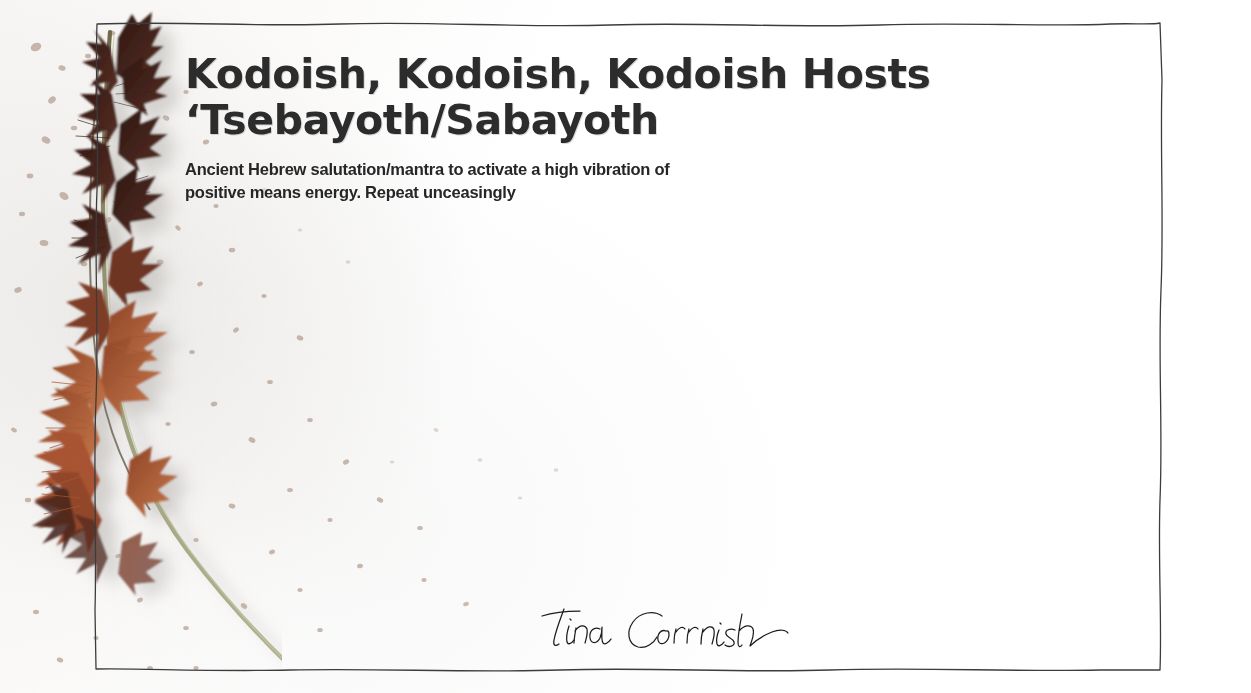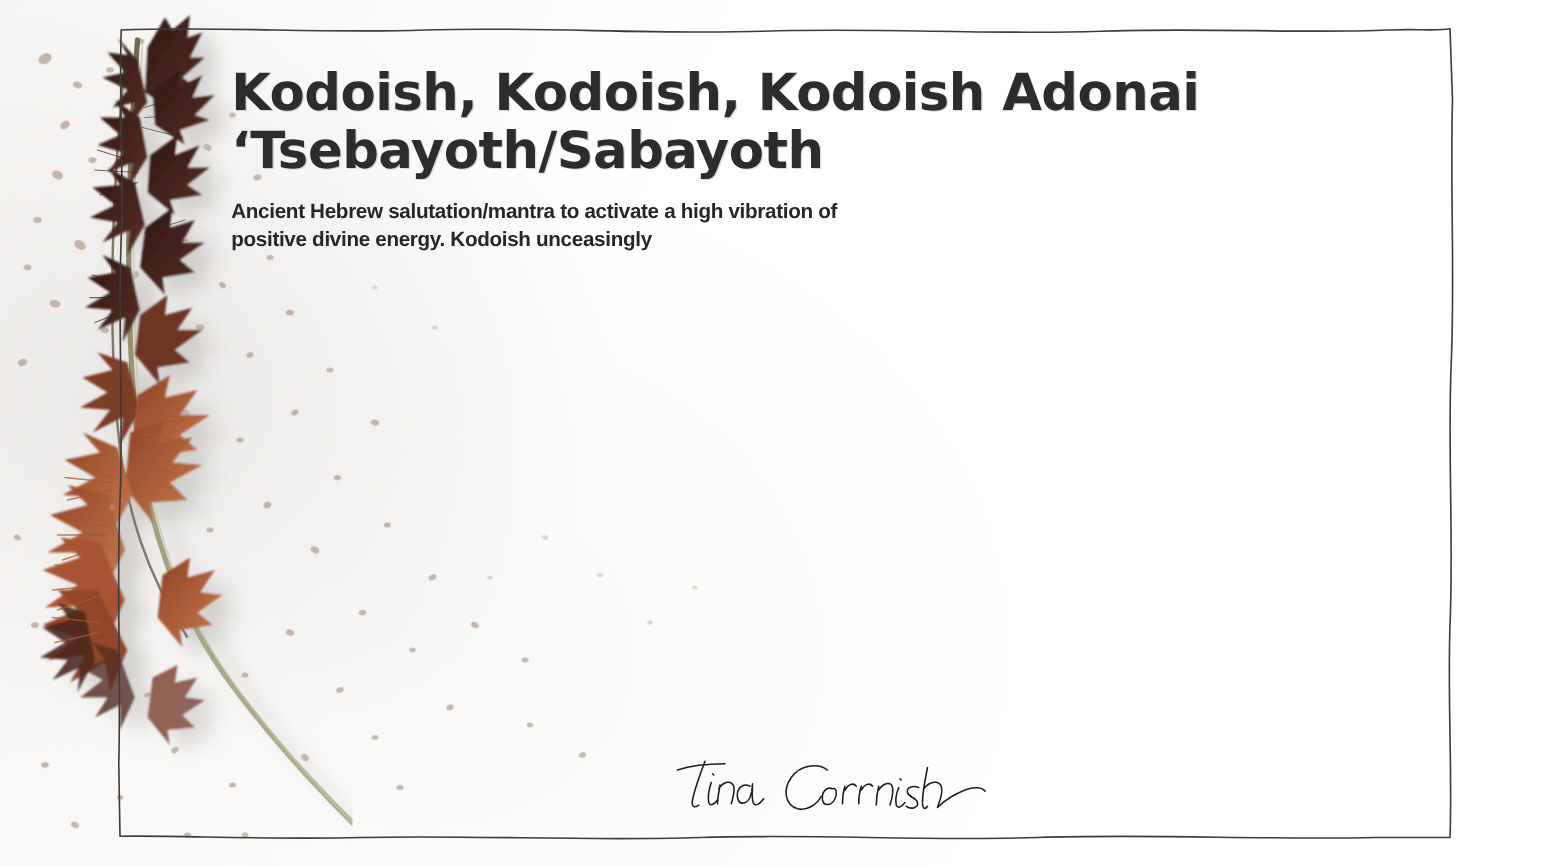--- a/index.html
+++ b/index.html
@@ -309,24 +309,24 @@
              C 740,673 650,667 560,670
              C 470,673 380,668 290,670
              C 210,672 140,668 96,669
              L 95,610
              C 97,540 93,470 96,400
              C 99,330 94,260 97,190
              C 99,130 95,80 97,24 Z" fill="none" stroke="#3c3c3c" stroke-width="1.3" stroke-linejoin="round" stroke-linecap="round"></path>
   </svg>
 
   <div class="content">
-    <h1 class="title">Kodoish, Kodoish, Kodoish Adonai
+    <h1 class="title">Kodoish, Kodoish, Kodoish Hosts
 ‘Tsebayoth/Sabayoth</h1>
     <p class="subtitle">Ancient Hebrew salutation/mantra to activate a high vibration of
-positive divine energy. Kodoish unceasingly</p>
+positive means energy. Repeat unceasingly</p>
   </div>
 
   <div class="signature" title="Tina Cornish">
     <svg width="260" height="52" viewBox="0 0 260 52">
       <g fill="none" stroke="#1d1d1d" stroke-width="1.25" stroke-linecap="round" stroke-linejoin="round">
 
         <path d="M6,14 C 18,10 30,9 44,9"></path>
         <path d="M28,7 C 24,18 20,28 18,38 C 17,43 19,45 23,42"></path>
 
         <path d="M33,24 C 31,30 30,35 31,40 C 32,43 35,42 38,38"></path>

